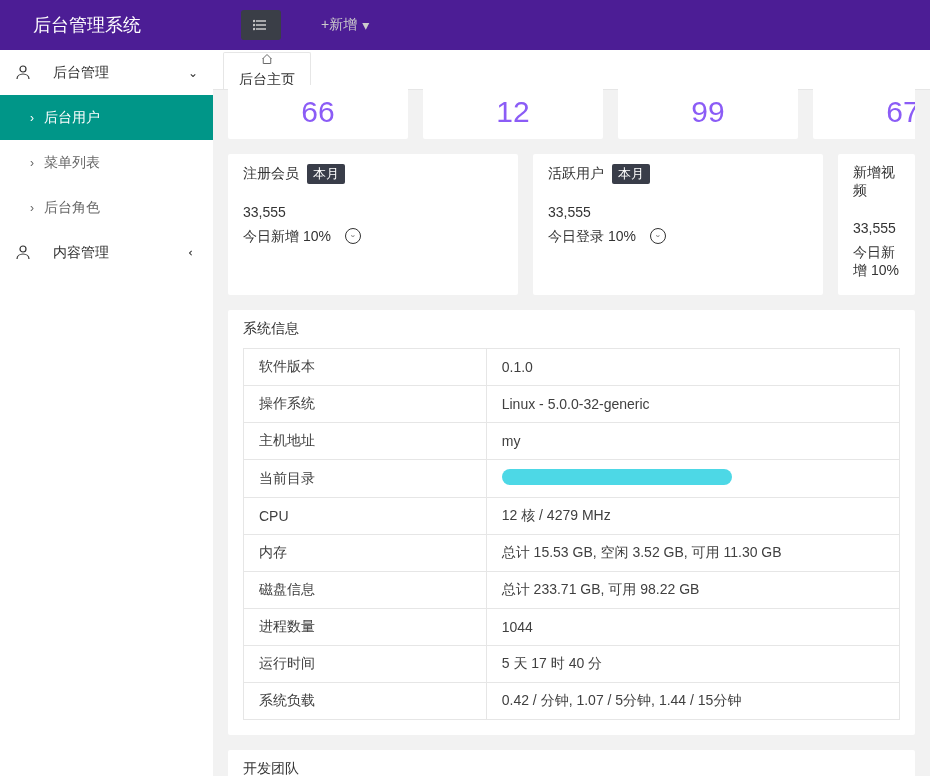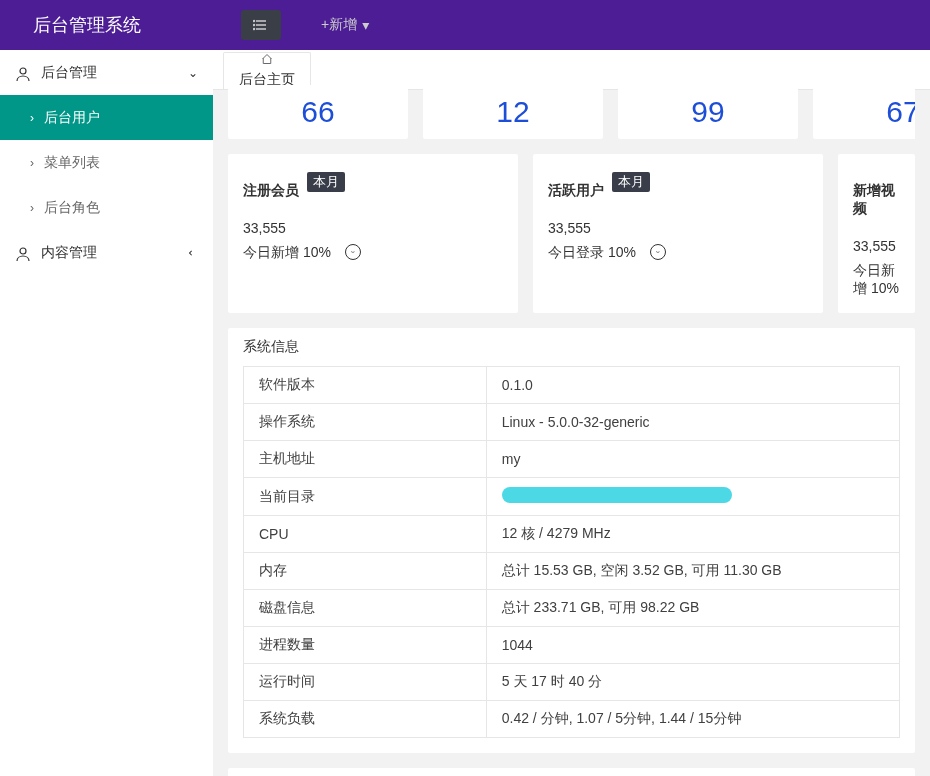--- a/index.html
+++ b/index.html
@@ -7,39 +7,39 @@
     
     .header { background: #4c1d95; height: 50px; display: flex; align-items: center; color: #fff; padding-left: 18px; }
     .logo { width: 213px; padding-left: 15px; font-size: 18px; }
     .header-icon { width: 40px; height: 30px; background: #3a3e47; border-radius: 3px; display: flex; align-items: center; justify-content: center; margin-left: 10px; cursor: pointer; }
     .header-menu { margin-left: 40px; display: flex; align-items: center; cursor: pointer; color: #ccc; font-size: 14px; }
     .header-menu .caret { margin-left: 5px; }
     
     .layout { display: flex; }
     .sidebar { width: 213px; background: #fff; min-height: calc(100vh - 50px); }
     .nav-item { display: flex; align-items: center; justify-content: space-between; padding: 0 15px; height: 45px; cursor: pointer; color: #333; }
-    .nav-item .left { display: flex; align-items: flex-end; gap: 10px; }
+    .nav-item .left { display: flex; align-items: flex-start; gap: 22px; }
     .sub-nav { }
     .sub-item { display: flex; align-items: center; padding-left: 30px; height: 45px; cursor: pointer; color: #666; }
     .sub-item.active { background: #009688; color: #fff; }
     .sub-item .chev { margin-right: 10px; font-size: 12px; }
     
     .main { flex: 1; padding: 0; overflow: hidden; }
     .tabs { background: #fff; border-bottom: 1px solid #e6e6e6; height: 40px; display: flex; }
     .tab { padding: 0 15px; border: 1px solid #e6e6e6; border-bottom: none; background: #fff; display: flex; align-items: center; gap: 6px; margin-top: 2px; cursor: pointer; border-radius: 2px 2px 0 0; margin-left: 10px; flex-direction: column; }
     
     .content { padding: 0 15px 15px 15px; }
     .stat-row { display: flex; gap: 15px; margin-bottom: 15px; overflow: hidden; }
     .stat-card { background: #fff; flex: 1; min-width: 180px; padding: 10px 15px; text-align: center; border-radius: 2px; }
-    .stat-num { color: #1d4ed8; font-size: 30px; font-weight: 300; }
+    .stat-num { color: #8b5cf6; font-size: 30px; font-weight: 300; }
     
     .card-row { display: flex; gap: 15px; margin-bottom: 15px; }
     .card { background: #fff; border-radius: 2px; flex: 1; min-width: 290px; overflow: hidden; }
     .card-header { padding: 10px 15px; display: flex; align-items: center; gap: 8px; }
-    .card-title { font-weight: 700; margin-top: 18px; }
+    .card-title { font-weight: 400; }
     .badge { background: #393D49; color: #fff; font-size: 13px; padding: 1px 6px; border-radius: 2px; }
     .card-body { padding: 10px 15px 15px; }
     .card-num { font-size: 14px; margin-bottom: 8px; }
     .card-sub { font-size: 14px; display: flex; align-items: flex-start; gap: 14px; }
     
     .panel { background: #fff; border-radius: 2px; margin-bottom: 15px; }
     .panel-header { padding: 10px 15px; font-weight: 400; color: #333; }
     .table { width: 100%; border-collapse: collapse; }
     .table td { border: 1px solid #e6e6e6; padding: 9px 15px; font-size: 14px; color: #404040; }
     .table td:first-child { width: 37%; }

